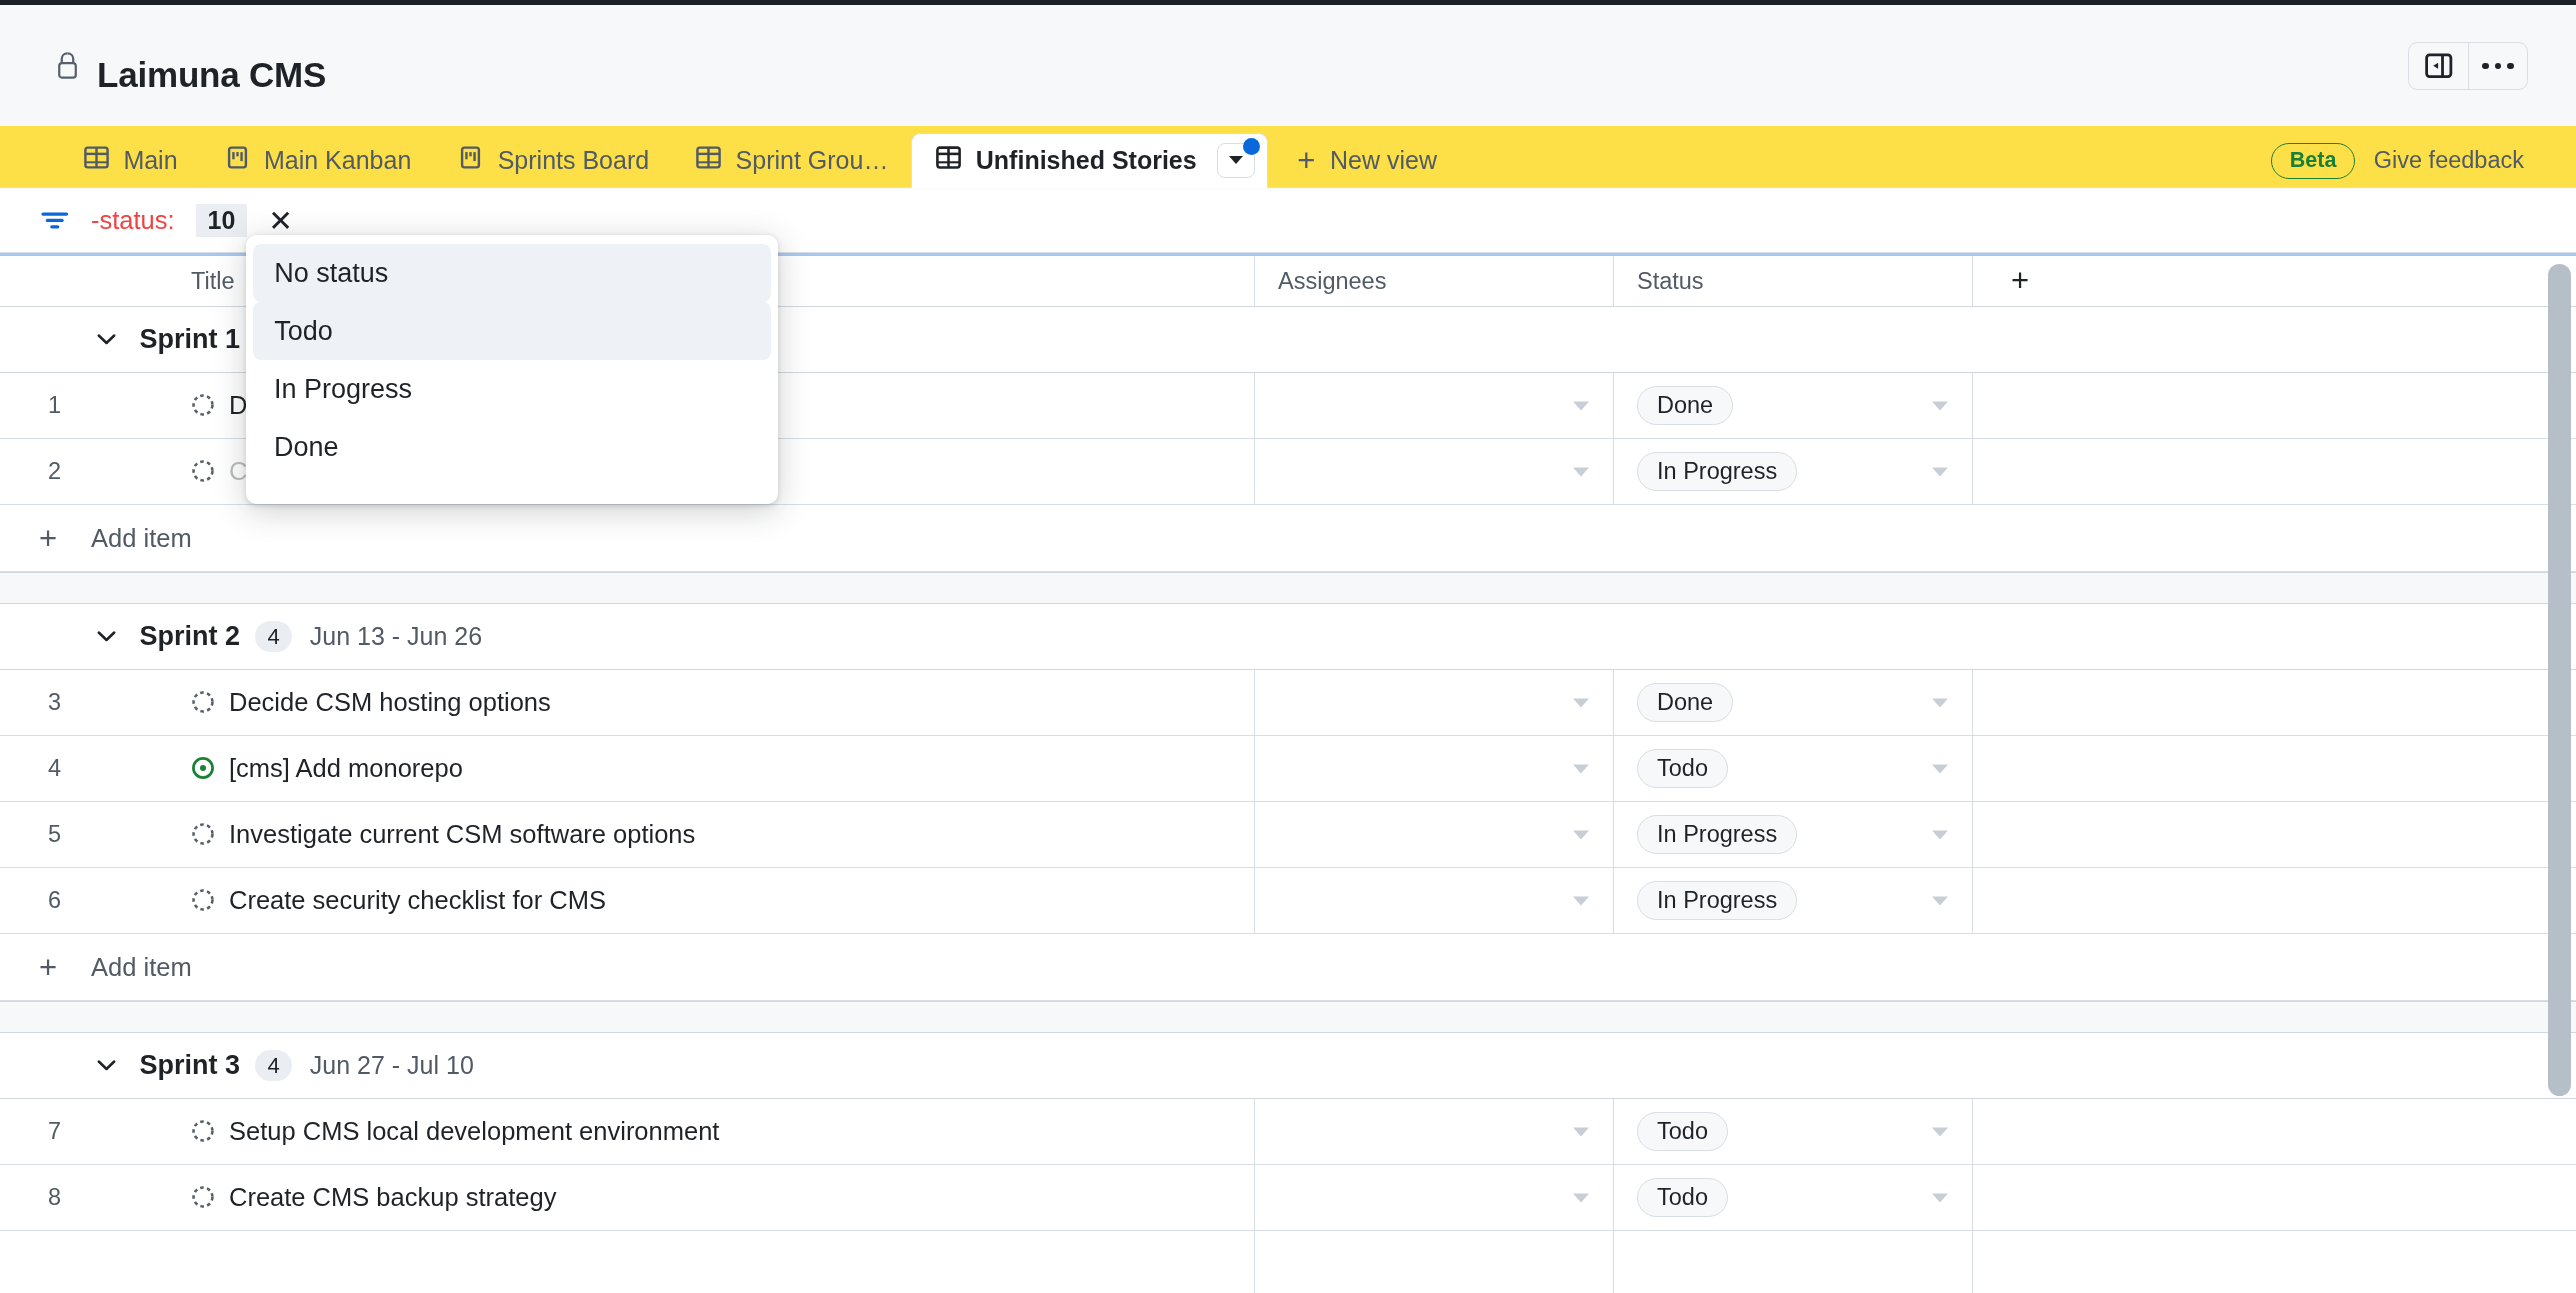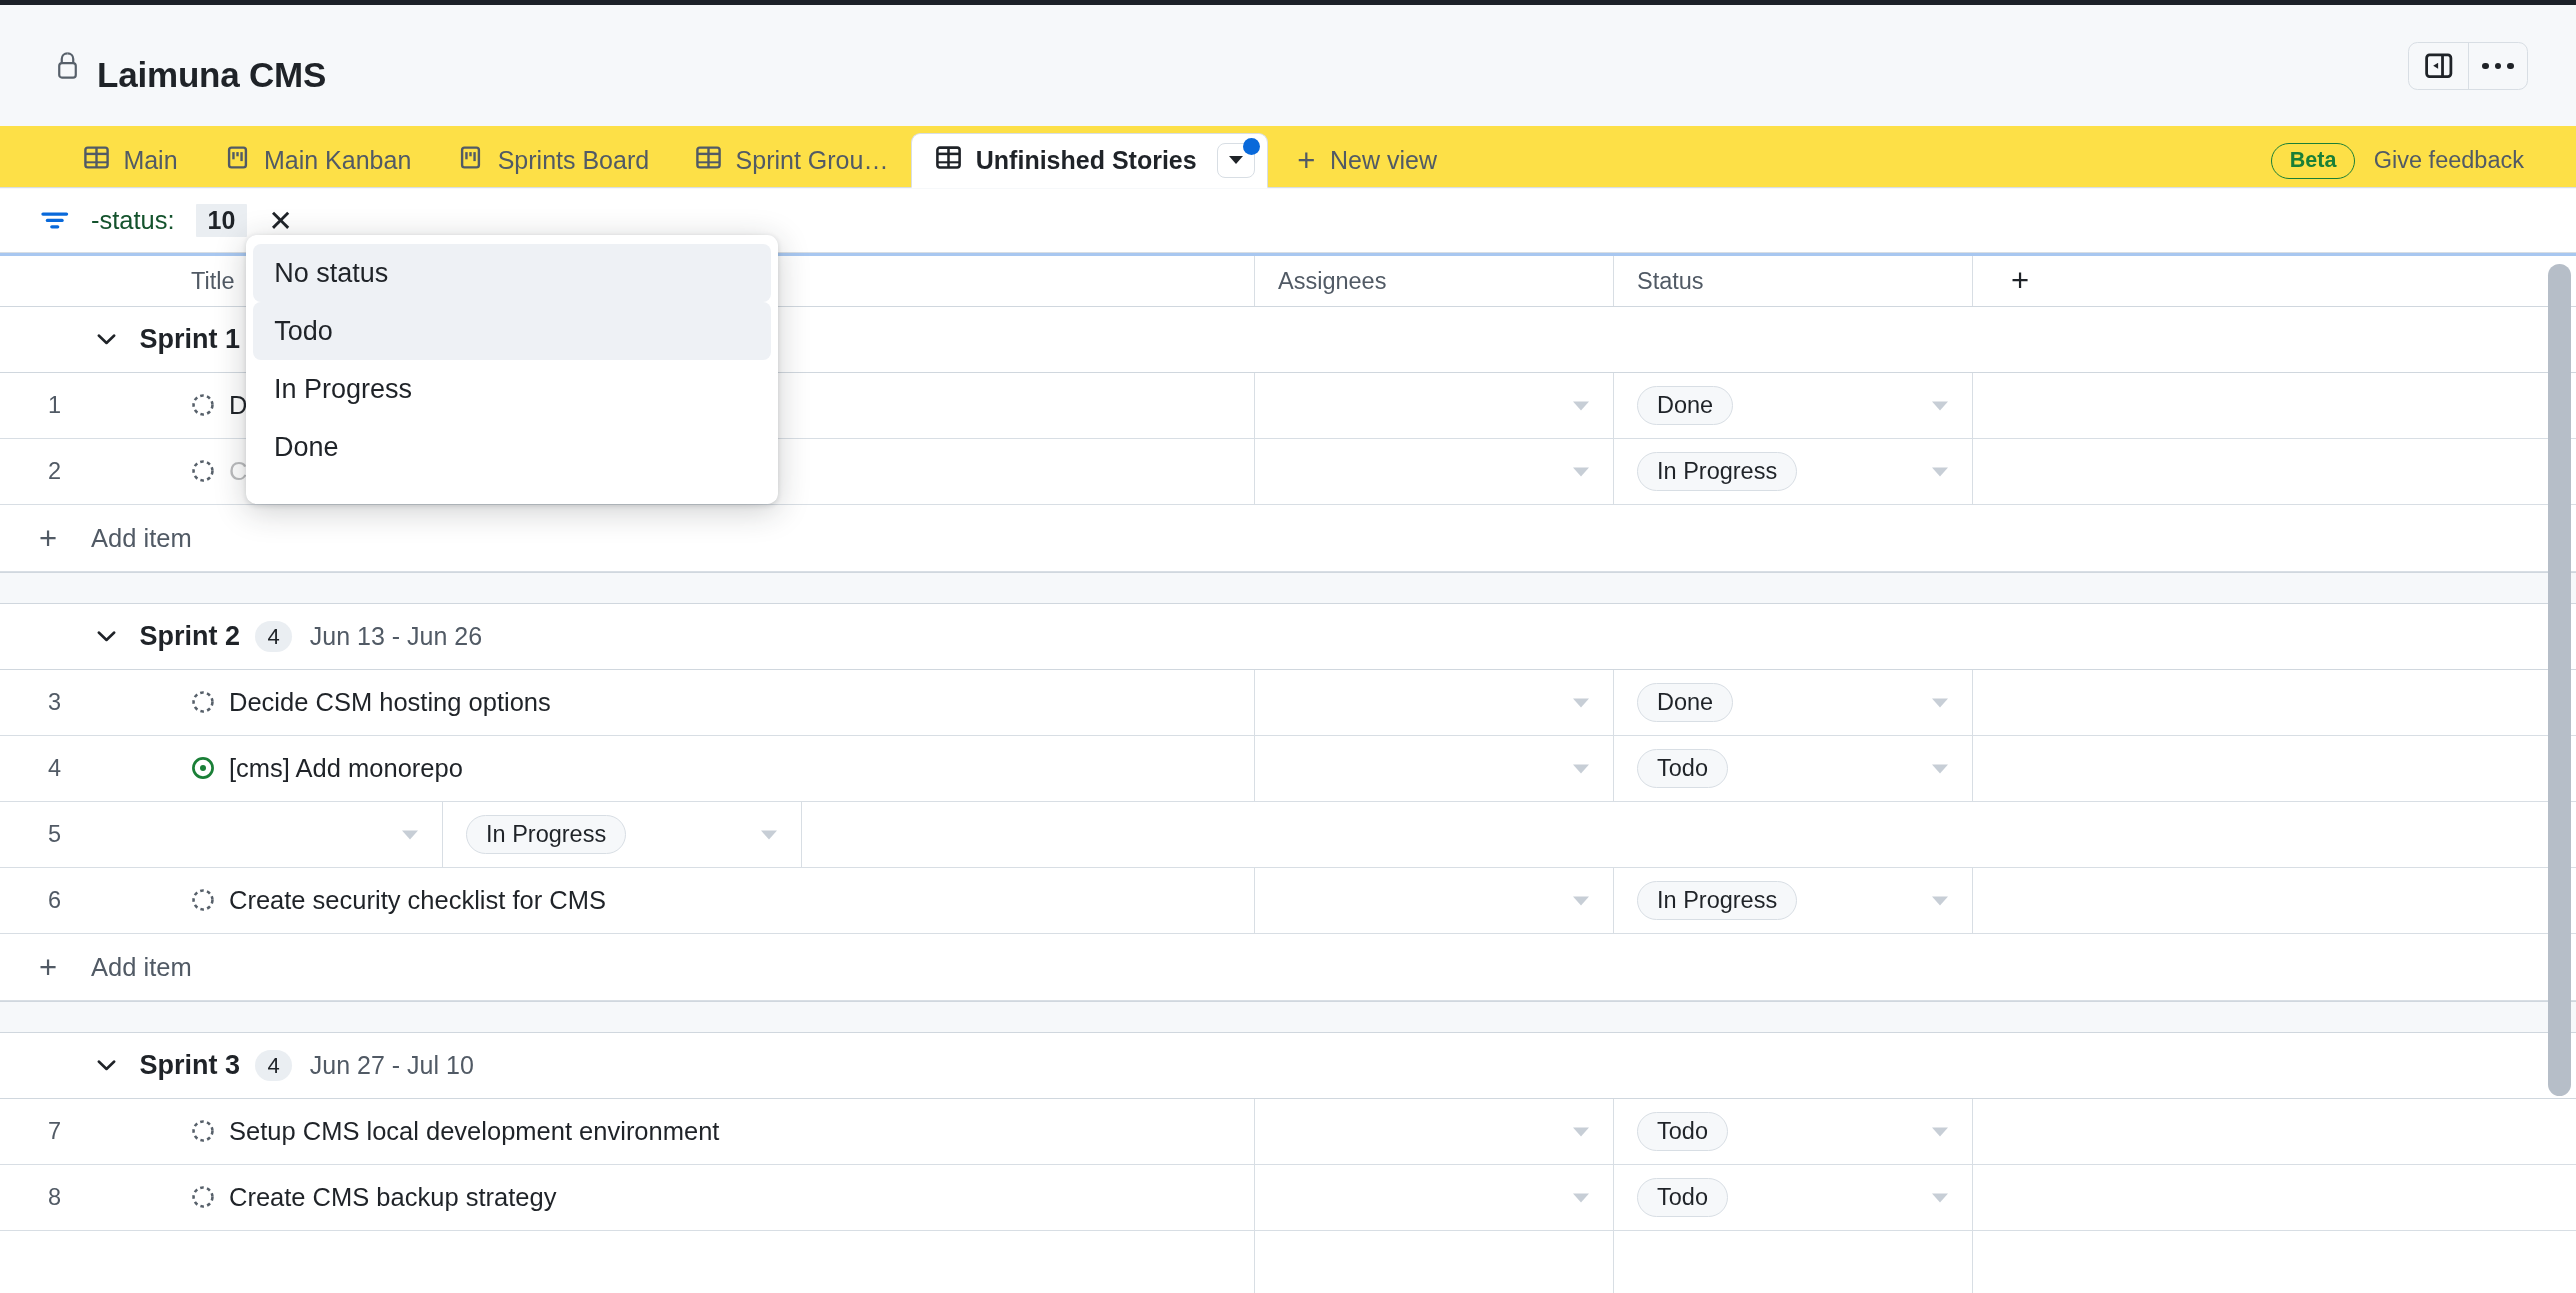--- a/index.html
+++ b/index.html
@@ -77,21 +77,21 @@
   }
   .feedback-link { font-size:23.5px; color:#515a65; cursor:pointer; }
 
   
   .filter-bar {
     position:absolute; top:189px; left:0; width:2576px; height:64px;
     background:#ffffff; display:flex; align-items:center;
     border-bottom:0.7px solid #d8dee4;
   }
   .filter-left { display:flex; align-items:center; margin-left:40px; gap:21.5px; }
-  .filter-text { font-size:25.5px; color:#14532d; }
+  .filter-text { font-size:25.5px; color:#ef4444; }
   .filter-count {
     background:#eaeef2; color:#1f2328; border-radius:1px;
     padding:2px 11.4px; font-size:25px; font-weight:600;
   }
   .filter-x { font-size:29.5px; color:#1f2328; cursor:pointer; line-height:1; font-weight:300; }
   .filter-right { margin-left:auto; margin-right:44px; display:flex; align-items:center; gap:32px; }
   .undo-icon { cursor:pointer; display:block; }
   .save-btn {
     background:#f6f8fa; border:0.7px solid #d8dee4; border-radius:9.4px;
     color:#0969da; font-size:24px; font-weight:600;
@@ -419,20 +419,28 @@
     </div>
     <div class="cell col-status">
       <span class="status-pill">Todo</span>
       <span class="cell-caret"></span>
     </div>
     <div class="cell col-plus"></div>
   </div>
 
   <div class="row">
     <div class="cell col-num">5</div>
+    <div class="cell col-title">
+      <span class="row-icon">
+        <svg width="24" height="24" viewBox="0 0 16 16">
+            <circle cx="8" cy="8" r="6.3" fill="none" stroke="#57606a" stroke-width="1.7" stroke-dasharray="2.4 2.2"></circle>
+          </svg>
+      </span>
+      <span class="row-title">Investigate current CSM software options</span>
+    </div>
     <div class="cell col-assignees">
       <span></span>
       <span class="cell-caret"></span>
     </div>
     <div class="cell col-status">
       <span class="status-pill">In Progress</span>
       <span class="cell-caret"></span>
     </div>
     <div class="cell col-plus"></div>
   </div>

